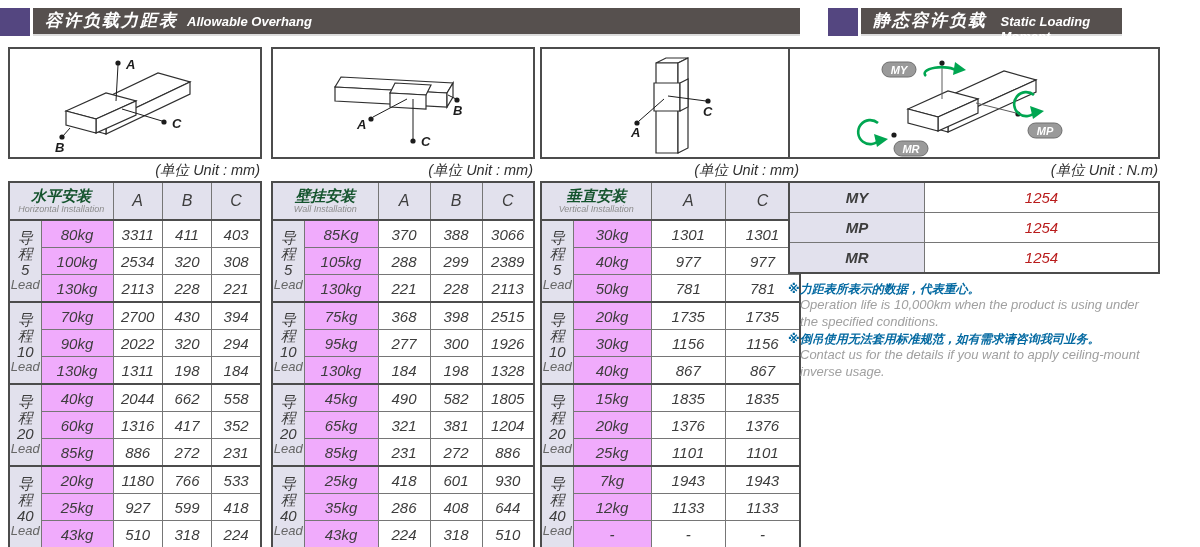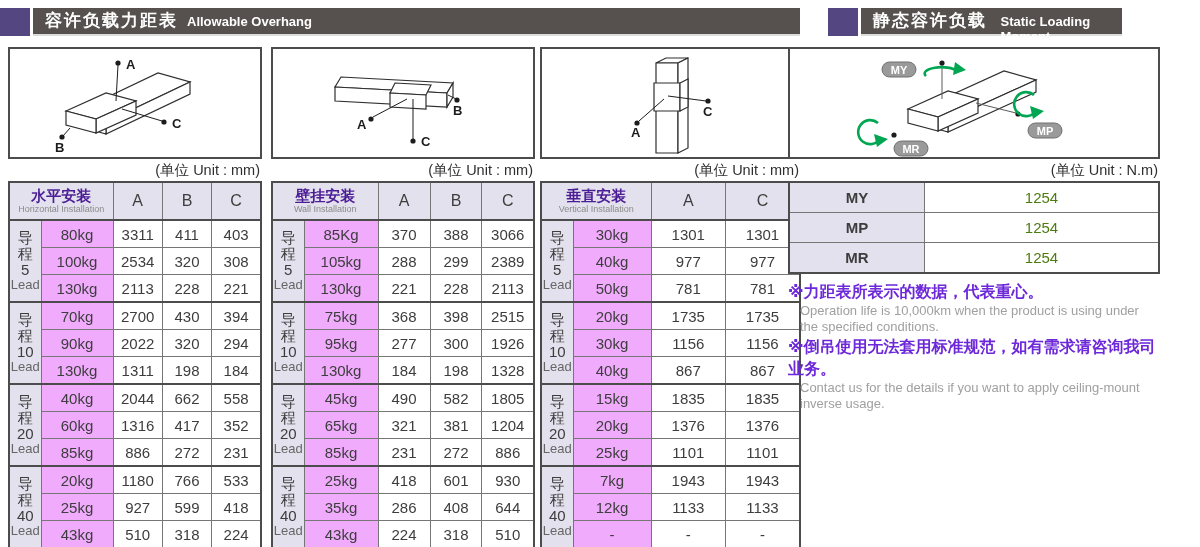--- a/index.html
+++ b/index.html
@@ -1,17 +1,17 @@
 <!DOCTYPE html>
 <html><head>
 <meta charset="utf-8">
 <style>
   html,body{margin:0;padding:0;background:#fff;}
   .page{position:relative;width:1200px;height:547px;background:#ffffff;
-        font-family:"Liberation Sans","DejaVu Sans",sans-serif;color:#3d3d3d;overflow:hidden;}
+        font-family:"Liberation Sans","DejaVu Sans",sans-serif;color:#3d3d3d;overflow:hidden;font-style:italic;}
 
   
   .hdr{position:absolute;top:8px;height:28px;display:flex;}
   .hdr-left{left:0;width:800px;}
   .hdr-right{left:828px;width:294px;}
   .hdr .sq{width:30px;height:28px;background:#544680;margin-right:3px;flex:none;}
   .hdr .bar{flex:1;background:#56504e;color:#fff;display:flex;align-items:baseline;
             padding:0 10px 0 12px;gap:9px;border-bottom:2px solid #dcdcdc;}
   .hdr .bar .zh{font-size:17px;font-weight:bold;letter-spacing:2px;line-height:26px;}
   .hdr .bar .en{font-size:13px;font-weight:bold;letter-spacing:0;}
@@ -25,39 +25,39 @@
 
   .diagbox{height:108px;border:2px solid #4c4c4c;background:#fff;}
   .diagbox svg{display:block;width:100%;height:100%;}
   .unit{height:20px;line-height:20px;text-align:right;font-size:14.5px;color:#2f2f2f;
         padding:1px 2px 1px 0;}
 
   
   table.itbl{width:100%;border-collapse:collapse;table-layout:fixed;border:2px solid #4c4c4c;}
   table.itbl th,table.itbl td{border:1px solid #767676;text-align:center;padding:0;}
   table.itbl th{background:#e2e1ed;border-bottom:2px solid #4c4c4c;height:36px;vertical-align:middle;}
-  .tzh{display:block;font-size:15px;font-weight:bold;color:#4c1d95;line-height:1.15;}
+  .tzh{display:block;font-size:15px;font-weight:bold;color:#14532d;line-height:1.15;}
   .ten{display:block;font-size:9px;font-weight:normal;color:#8b8b8b;line-height:1.1;}
   th.cl{font-size:16px;font-weight:normal;color:#3d3d3d;}
   table.itbl td{height:26px;font-size:15px;color:#3d3d3d;}
   td.lead{background:#e2e1ed;font-size:12px;line-height:1.08;color:#3f3f3f;vertical-align:middle;}
   td.lead .lw{font-size:13px;color:#666;}
   td.kg{background:#f0abfc;}
   td.val{background:#fff;}
   tr.gs td{border-top:2px solid #4c4c4c;}
 
   
   table.mtbl{width:100%;border-collapse:collapse;table-layout:fixed;border:2px solid #4c4c4c;}
   table.mtbl td{border:1px solid #767676;height:27px;text-align:center;font-size:15px;}
   td.ml{background:#e2e1ed;font-weight:bold;width:132px;color:#3d3d3d;}
-  td.mv{background:#fff;color:#4d7c0f;}
+  td.mv{background:#fff;color:#b91c1c;}
 
   
   .notes{margin-top:7px;}
-  .note-zh{color:#6d28d9;font-size:16px;font-weight:bold;line-height:1.35;}
+  .note-zh{color:#0369a1;font-size:12px;font-weight:bold;line-height:1.35;}
   .note-en{color:#a0a0a0;font-size:13px;line-height:1.3;padding-left:12px;}
 
   
   .pt-label{font-size:13px;font-weight:bold;fill:#1c1c1c;}
   .badge-label{font-size:11px;font-weight:bold;fill:#ffffff;}
 </style>
 </head>
 <body>
 
 <div class="page">

